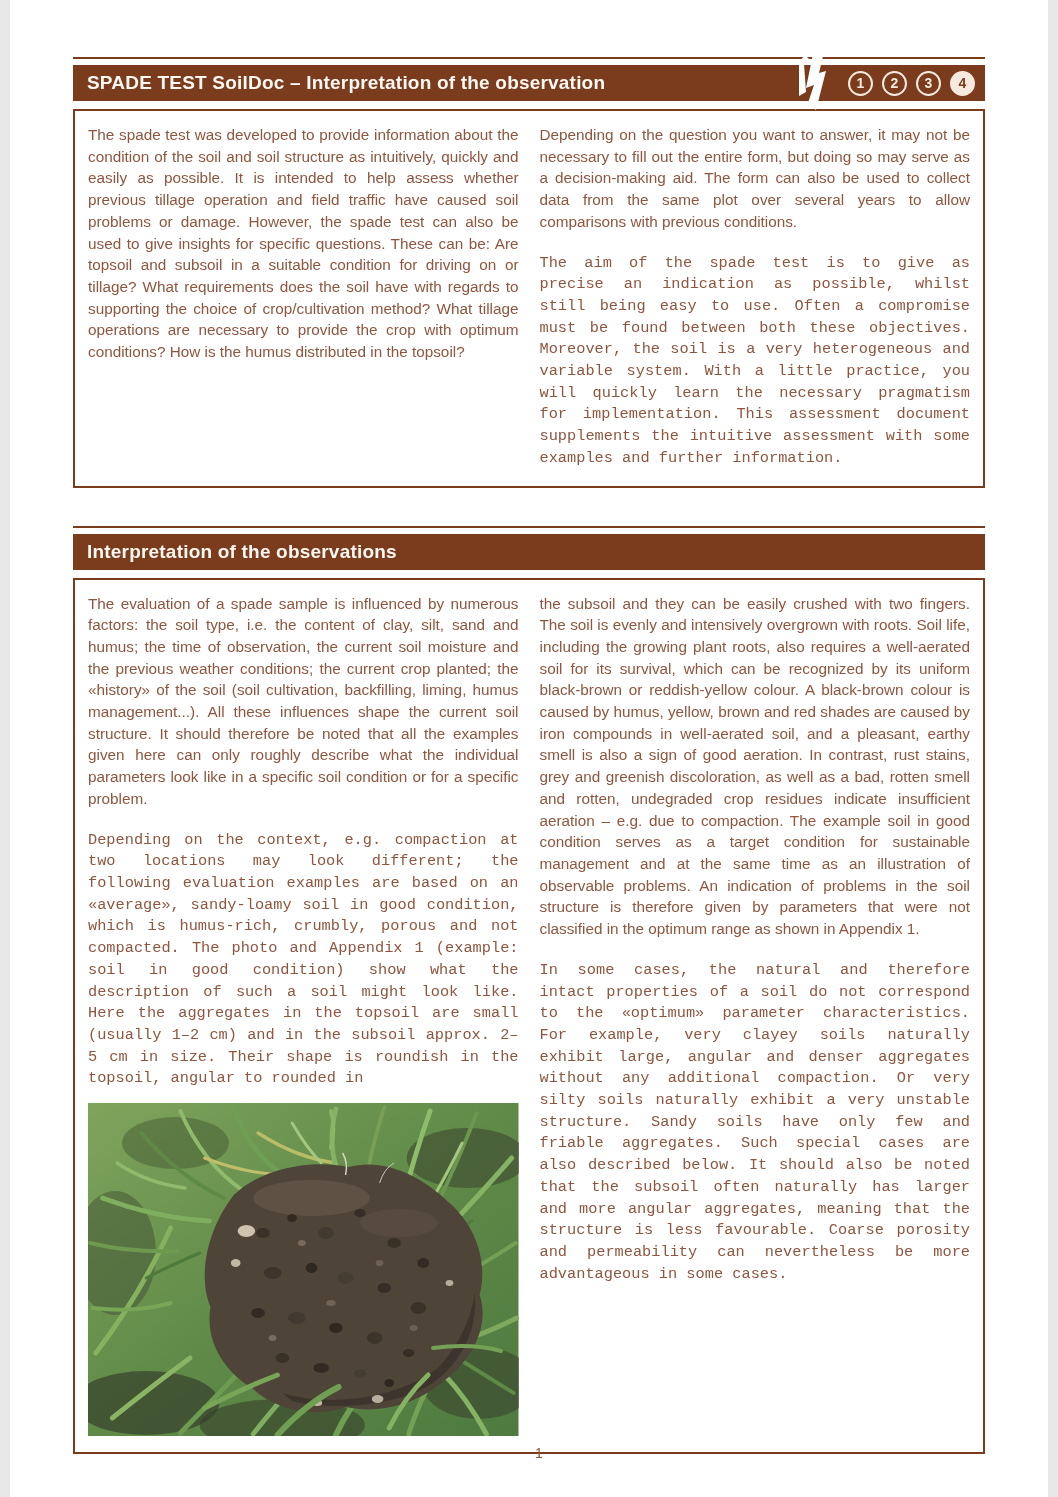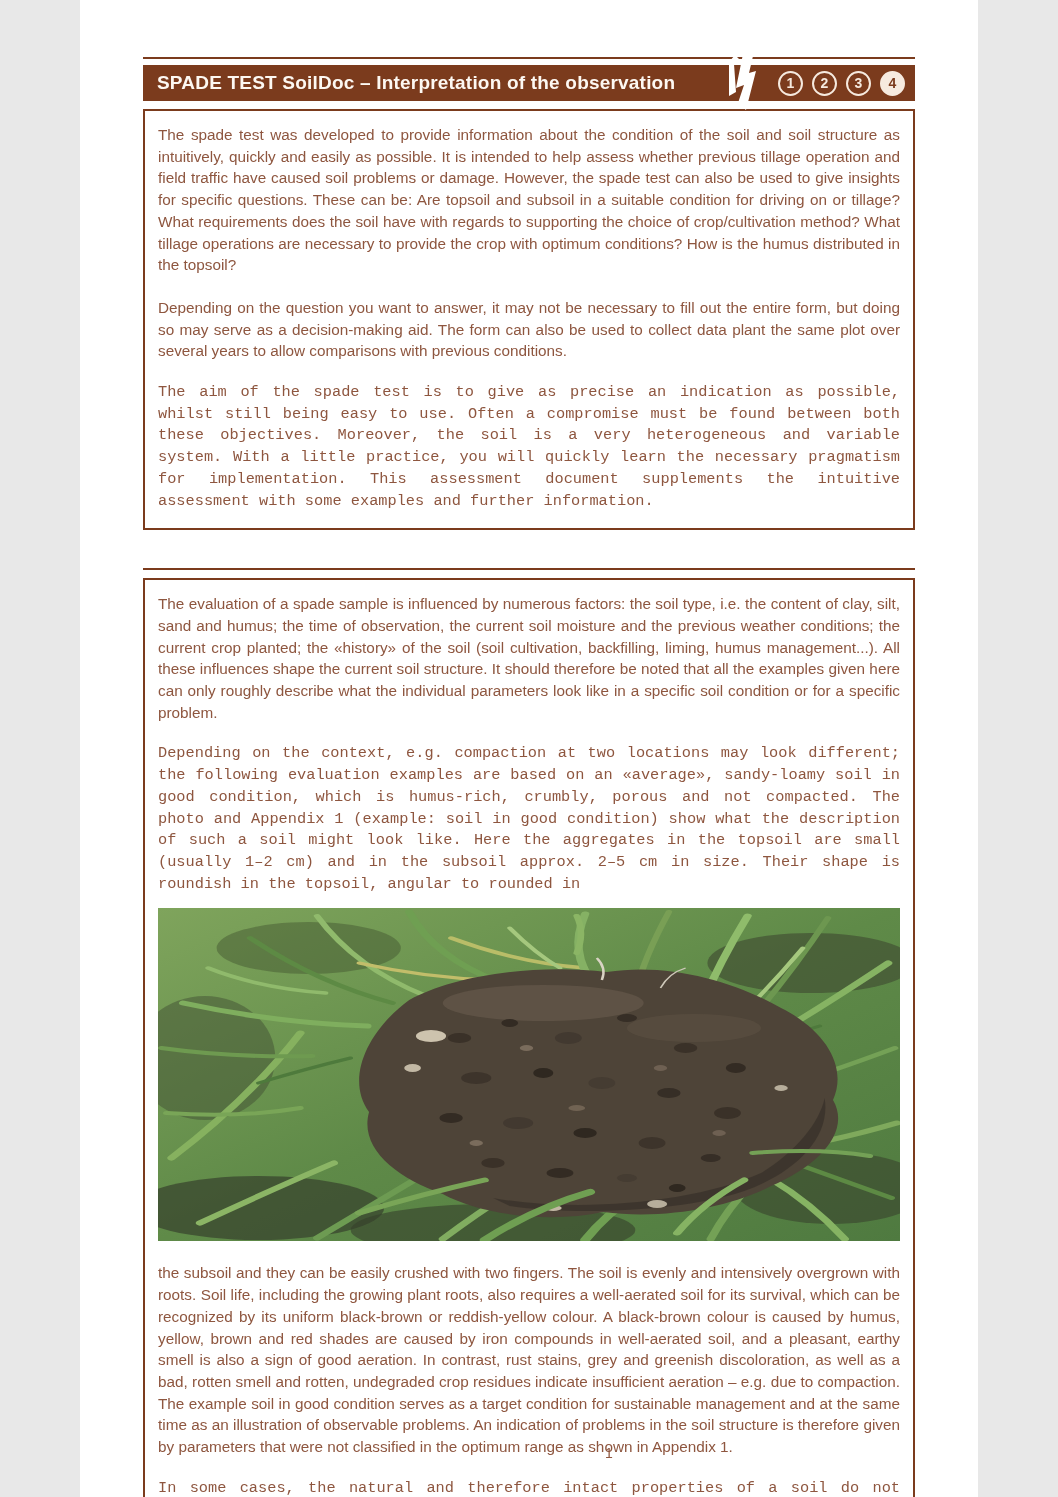--- a/index.html
+++ b/index.html
@@ -1,19 +1,19 @@
 <!DOCTYPE html>
 <html lang="en"><head>
 <meta charset="utf-8">
 <style>
   * { margin:0; padding:0; box-sizing:border-box; }
   html,body { background:#e8e8e8; }
   .page {
     position:relative;
-    width:898px; height:1497px;
+    width:1038px; height:1497px;
     margin:0 auto;
     background:#ffffff;
     font-family:"Liberation Sans", sans-serif;
     color:#8E563F;
     overflow:hidden;
   }
   .section { margin:0 63px; }
   .section.first { padding-top:57px; }
   .section.second { margin-top:38px; }
   .rule { height:2px; background:#7B3B1D; }
@@ -48,21 +48,20 @@
     display:flex; align-items:center; justify-content:center;
     line-height:1;
   }
   .step.active { background:#F6EADF; border-color:#F6EADF; color:#7B3B1D; }
   .content {
     margin-top:8px;
     border:2px solid #7B3B1D;
     background:#ffffff;
     display:flex; gap:21px;
     padding:13px 13px 16px 13px;
-    flex-direction:column;
   }
   .col { flex:1 1 0; min-width:0; }
   .col p {
     font-size:15.3px;
     line-height:21.7px;
     text-align:justify;
     color:#8E563F;
   }
   .col p + p { margin-top:20px;font-family:Liberation Mono, monospace; }
   .photo {
@@ -102,29 +101,32 @@
           <span class="step active">4</span>
         </span>
       </div>
     </header>
 
     <div class="content">
       <div class="col">
         <p>The spade test was developed to provide information about the condition of the soil and soil structure as intuitively, quickly and easily as possible. It is intended to help assess whether previous tillage operation and field traffic have caused soil problems or damage. However, the spade test can also be used to give insights for specific questions. These can be: Are topsoil and subsoil in a suitable condition for driving on or tillage? What requirements does the soil have with regards to supporting the choice of crop/cultivation method? What tillage operations are necessary to provide the crop with optimum conditions? How is the humus distributed in the topsoil?</p>
       </div>
       <div class="col">
-        <p>Depending on the question you want to answer, it may not be necessary to fill out the entire form, but doing so may serve as a decision-making aid. The form can also be used to collect data plant the same plot over several years to allow comparisons with previous conditions.</p>
+        <p>Depending on the question you want to answer, it may not be necessary to fill out the entire form, but doing so may serve as a decision-making aid. The form can also be used to collect data from the same plot over several years to allow comparisons with previous conditions.</p>
         <p>The aim of the spade test is to give as precise an indication as possible, whilst still being easy to use. Often a compromise must be found between both these objectives. Moreover, the soil is a very heterogeneous and variable system. With a little practice, you will quickly learn the necessary pragmatism for implementation. This assessment document supplements the intuitive assessment with some examples and further information.</p>
       </div>
     </div>
   </section>
 
   <section class="section second">
     <div class="rule"></div>
 
+    <header class="bar">
+      <h2 class="bar-title">Interpretation of the observations</h2>
+    </header>
 
     <div class="content">
       <div class="col">
         <p>The evaluation of a spade sample is influenced by numerous factors: the soil type, i.e. the content of clay, silt, sand and humus; the time of observation, the current soil moisture and the previous weather conditions; the current crop planted; the «history» of the soil (soil cultivation, backfilling, liming, humus management...). All these influences shape the current soil structure. It should therefore be noted that all the examples given here can only roughly describe what the individual parameters look like in a specific soil condition or for a specific problem.</p>
         <p>Depending on the context, e.g. compaction at two locations may look different; the following evaluation examples are based on an «average», sandy-loamy soil in good condition, which is humus-rich, crumbly, porous and not compacted. The photo and Appendix 1 (example: soil in good condition) show what the description of such a soil might look like. Here the aggregates in the topsoil are small (usually 1–2 cm) and in the subsoil approx. 2–5 cm in size. Their shape is roundish in the topsoil, angular to rounded in</p>
 
         <svg class="photo" viewBox="0 0 443 333" preserveAspectRatio="none" role="img" aria-label="Spade sample: dark crumbly soil clod lying on green cereal plants">
           <defs>
             <linearGradient id="gbg" x1="0" y1="0" x2="1" y2="1">
               <stop offset="0" stop-color="#7fa45c"></stop>

